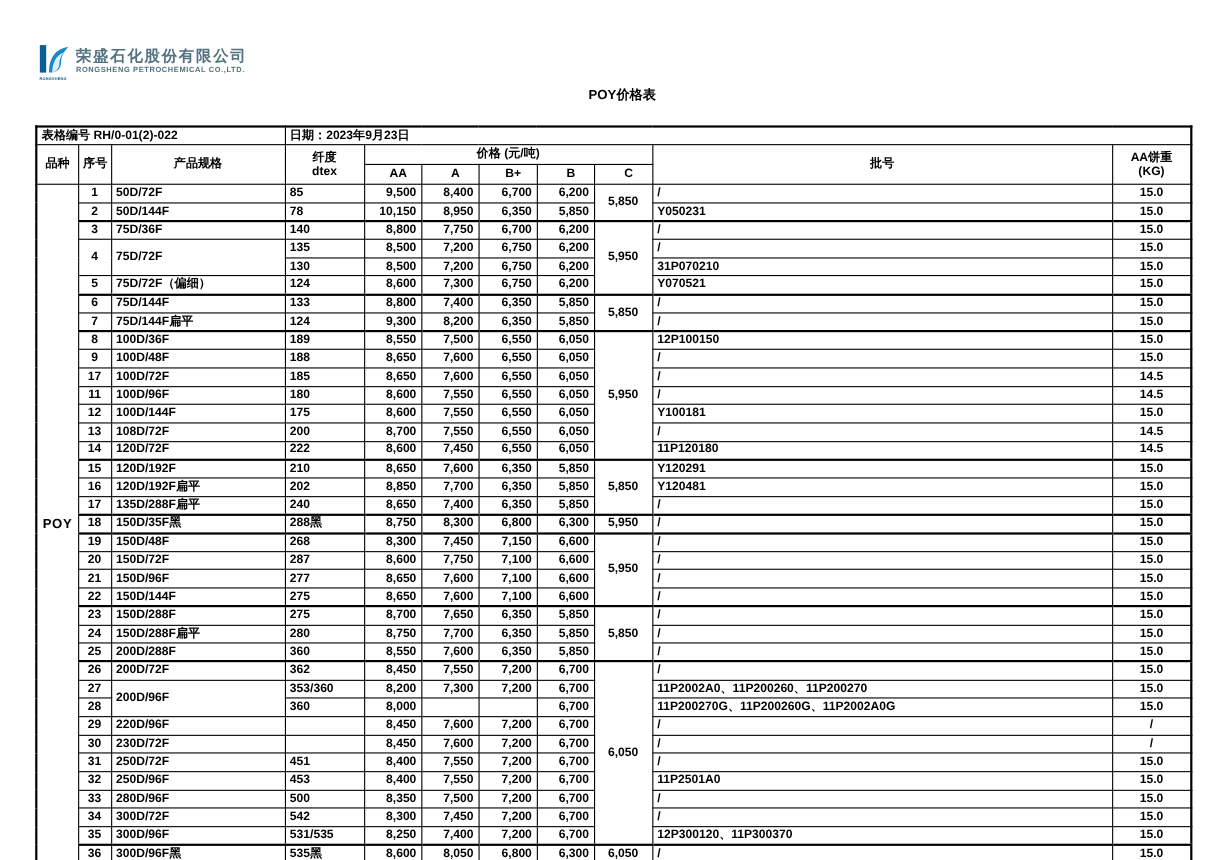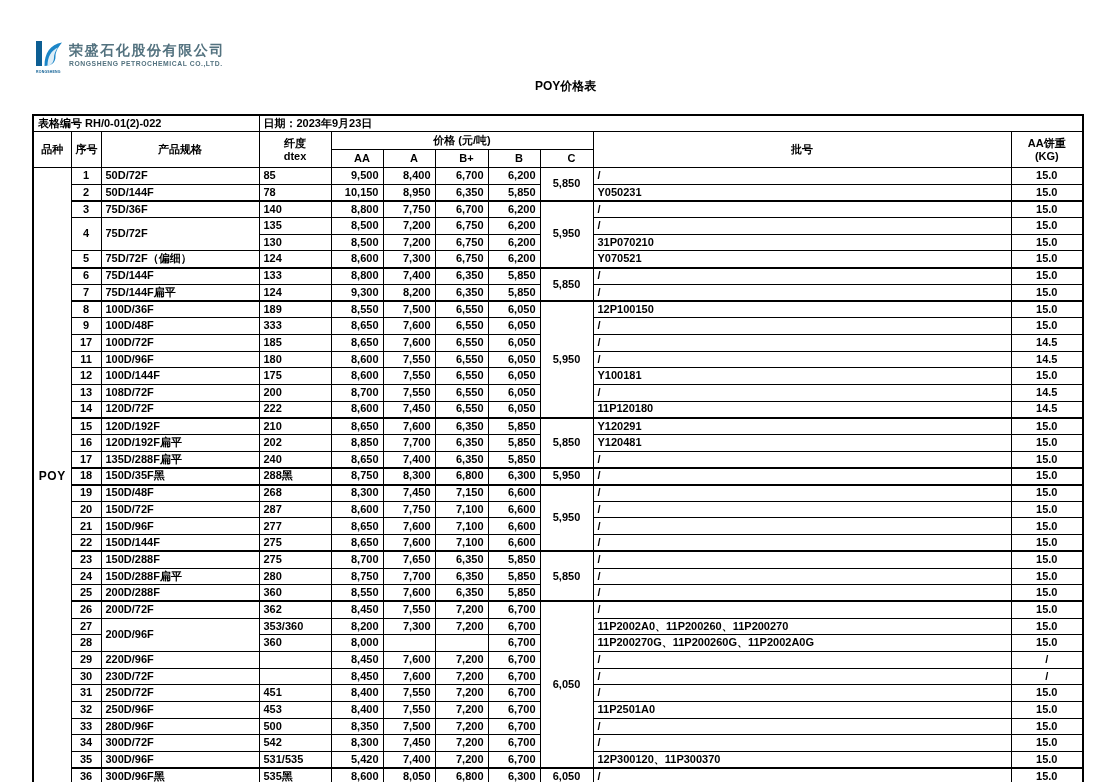--- a/index.html
+++ b/index.html
@@ -209,21 +209,21 @@
           <td class="ar">7,500</td>
           <td class="ar">6,550</td>
           <td class="ar">6,050</td>
           <td class="ac cval" rowspan="7">5,950</td>
           <td class="al">12P100150</td>
           <td class="ac">15.0</td>
         </tr>
         <tr>
           <td class="ac">9</td>
           <td class="al">100D/48F</td>
-          <td class="al">333</td>
+          <td class="al">188</td>
           <td class="ar">8,650</td>
           <td class="ar">7,600</td>
           <td class="ar">6,550</td>
           <td class="ar">6,050</td>
           <td class="al">/</td>
           <td class="ac">15.0</td>
         </tr>
         <tr>
           <td class="ac">17</td>
           <td class="al">100D/72F</td>
@@ -500,21 +500,21 @@
           <td class="ar">7,450</td>
           <td class="ar">7,200</td>
           <td class="ar">6,700</td>
           <td class="al">/</td>
           <td class="ac">15.0</td>
         </tr>
         <tr class="ge">
           <td class="ac">35</td>
           <td class="al">300D/96F</td>
           <td class="al">531/535</td>
-          <td class="ar">5,420</td>
+          <td class="ar">8,250</td>
           <td class="ar">7,400</td>
           <td class="ar">7,200</td>
           <td class="ar">6,700</td>
           <td class="al">12P300120、11P300370</td>
           <td class="ac">15.0</td>
         </tr>
         <tr>
           <td class="ac">36</td>
           <td class="al">300D/96F黑</td>
           <td class="al">535黑</td>

